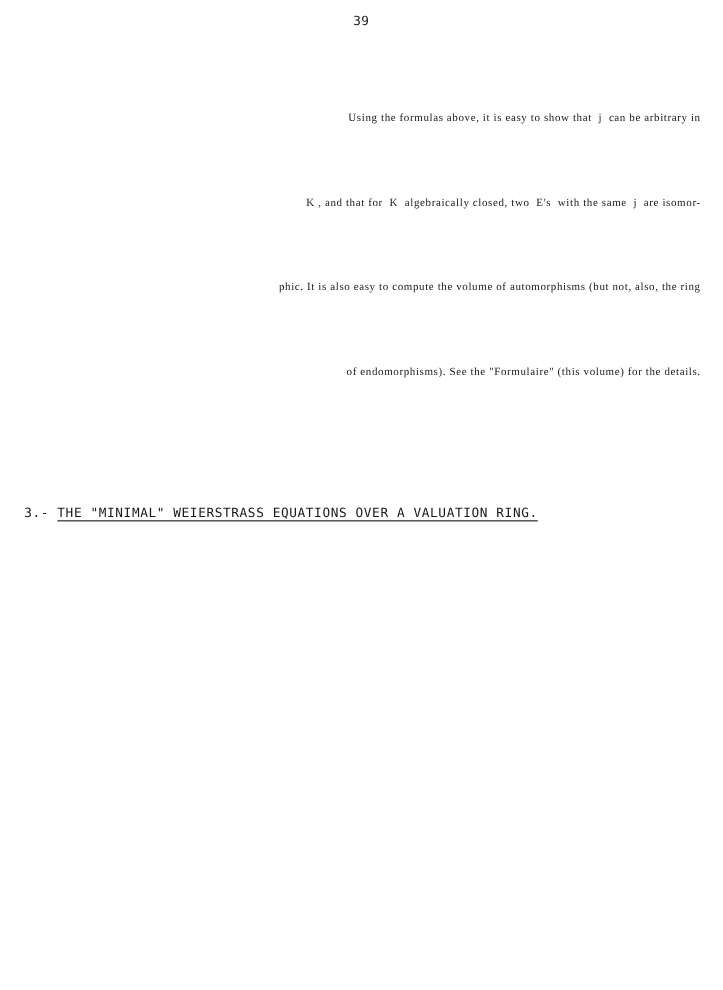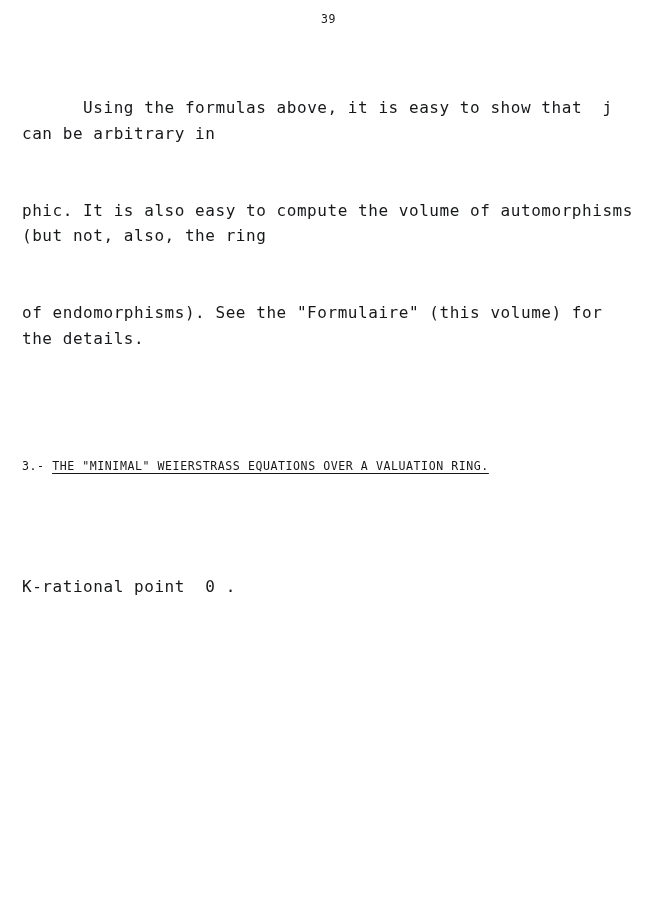--- a/index.html
+++ b/index.html
@@ -31,25 +31,26 @@
     font-size: 11.5px;
     letter-spacing: 0.5px;
   }
   .body {
     position: absolute;
     top: 44px;
     left: 22px;
     right: 20px;
   }
   .para {
-    font-size: 16px;
+    font-size: 10px;
     line-height: 25.6px;
     letter-spacing: 0.55px;
-    text-align: left;
+    text-align: right;
     white-space: pre-wrap;
+    font-family: Liberation Serif, serif;
   }
   .heading {
     font-size: 11.6px;
     line-height: 25.6px;
     letter-spacing: 0.55px;
   }
   .ul {
     text-decoration: underline;
     text-underline-offset: 3px;
   }
@@ -65,34 +66,34 @@
 <body>
 
 <div class="page">
 
   <div class="page-number">39</div>
 
   <div class="body">
 
     <div class="para">
       <div>      Using the formulas above, it is easy to show that  j  can be arbitrary in</div>
+      <div>K , and that for  K  algebraically closed, two  E's  with the same  j  are isomor-</div>
       <div>phic. It is also easy to compute the volume of automorphisms (but not, also, the ring</div>
       <div>of endomorphisms). See the "Formulaire" (this volume) for the details.</div>
     </div>
 
     <div class="gap-lg"></div>
     <div class="gap-md"></div>
 
     <div class="heading">
       <span class="sec-title">3.- </span><span class="sec-title ul">THE "MINIMAL" WEIERSTRASS EQUATIONS OVER A VALUATION RING.</span>
     </div>
 
     <div class="gap-lg"></div>
     <div class="gap-sm"></div>
 
     <div class="para">
-      <div>K-rational point  0 .</div>
     </div>
 
     <div class="gap-lg"></div>
 
   </div>
 </div>
 
 </body></html>

